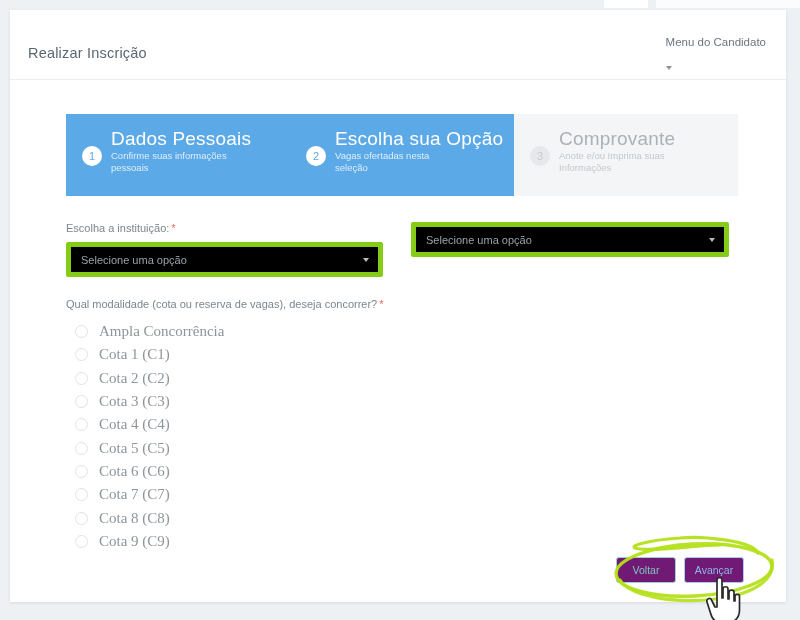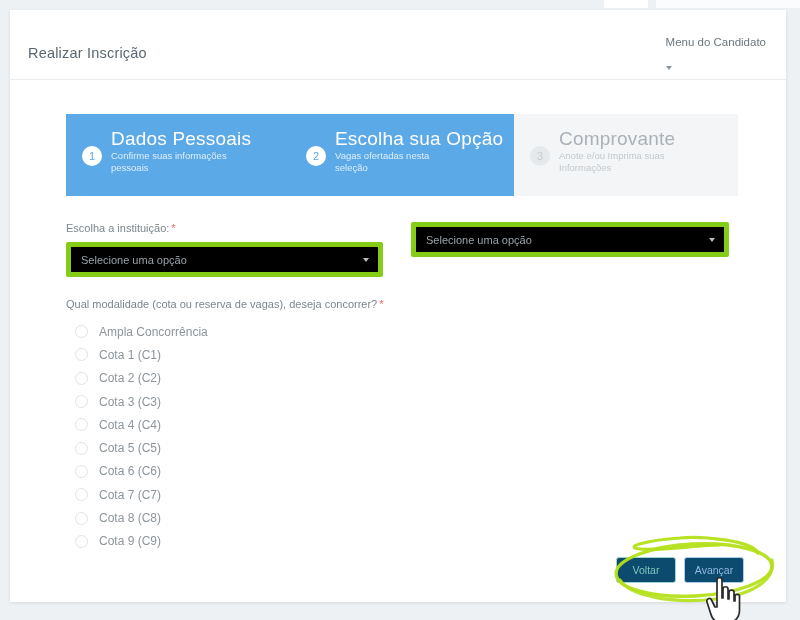--- a/index.html
+++ b/index.html
@@ -220,37 +220,38 @@
   .radio-mark {
     width: 11px; height: 11px;
     border: 1px solid #dfe3e6;
     border-radius: 50%;
     margin-left: 9px;
     margin-right: 11px;
     background: #fff;
     flex: 0 0 auto;
   }
   .radio-label {
-    font-size: 12px;
+    font-size: 15px;
     color: #8d959b;
+    font-family: Liberation Serif, serif;
   }
 
   
   .footer-btns {
     position: absolute;
     right: 42px;
     top: 547px;
     display: flex;
     gap: 8px;
   }
   .btn {
     width: 60px;
     height: 26px;
     border-radius: 3px;
-    background: #0c4a6e;
+    background: #701a75;
     display: flex;
     align-items: center;
     justify-content: center;
     font-size: 10.5px;
     box-sizing: border-box;
     cursor: pointer;
   }
   .btn-back {
     border: 1px solid #9bd4cd;
     color: #7fc6bd;

